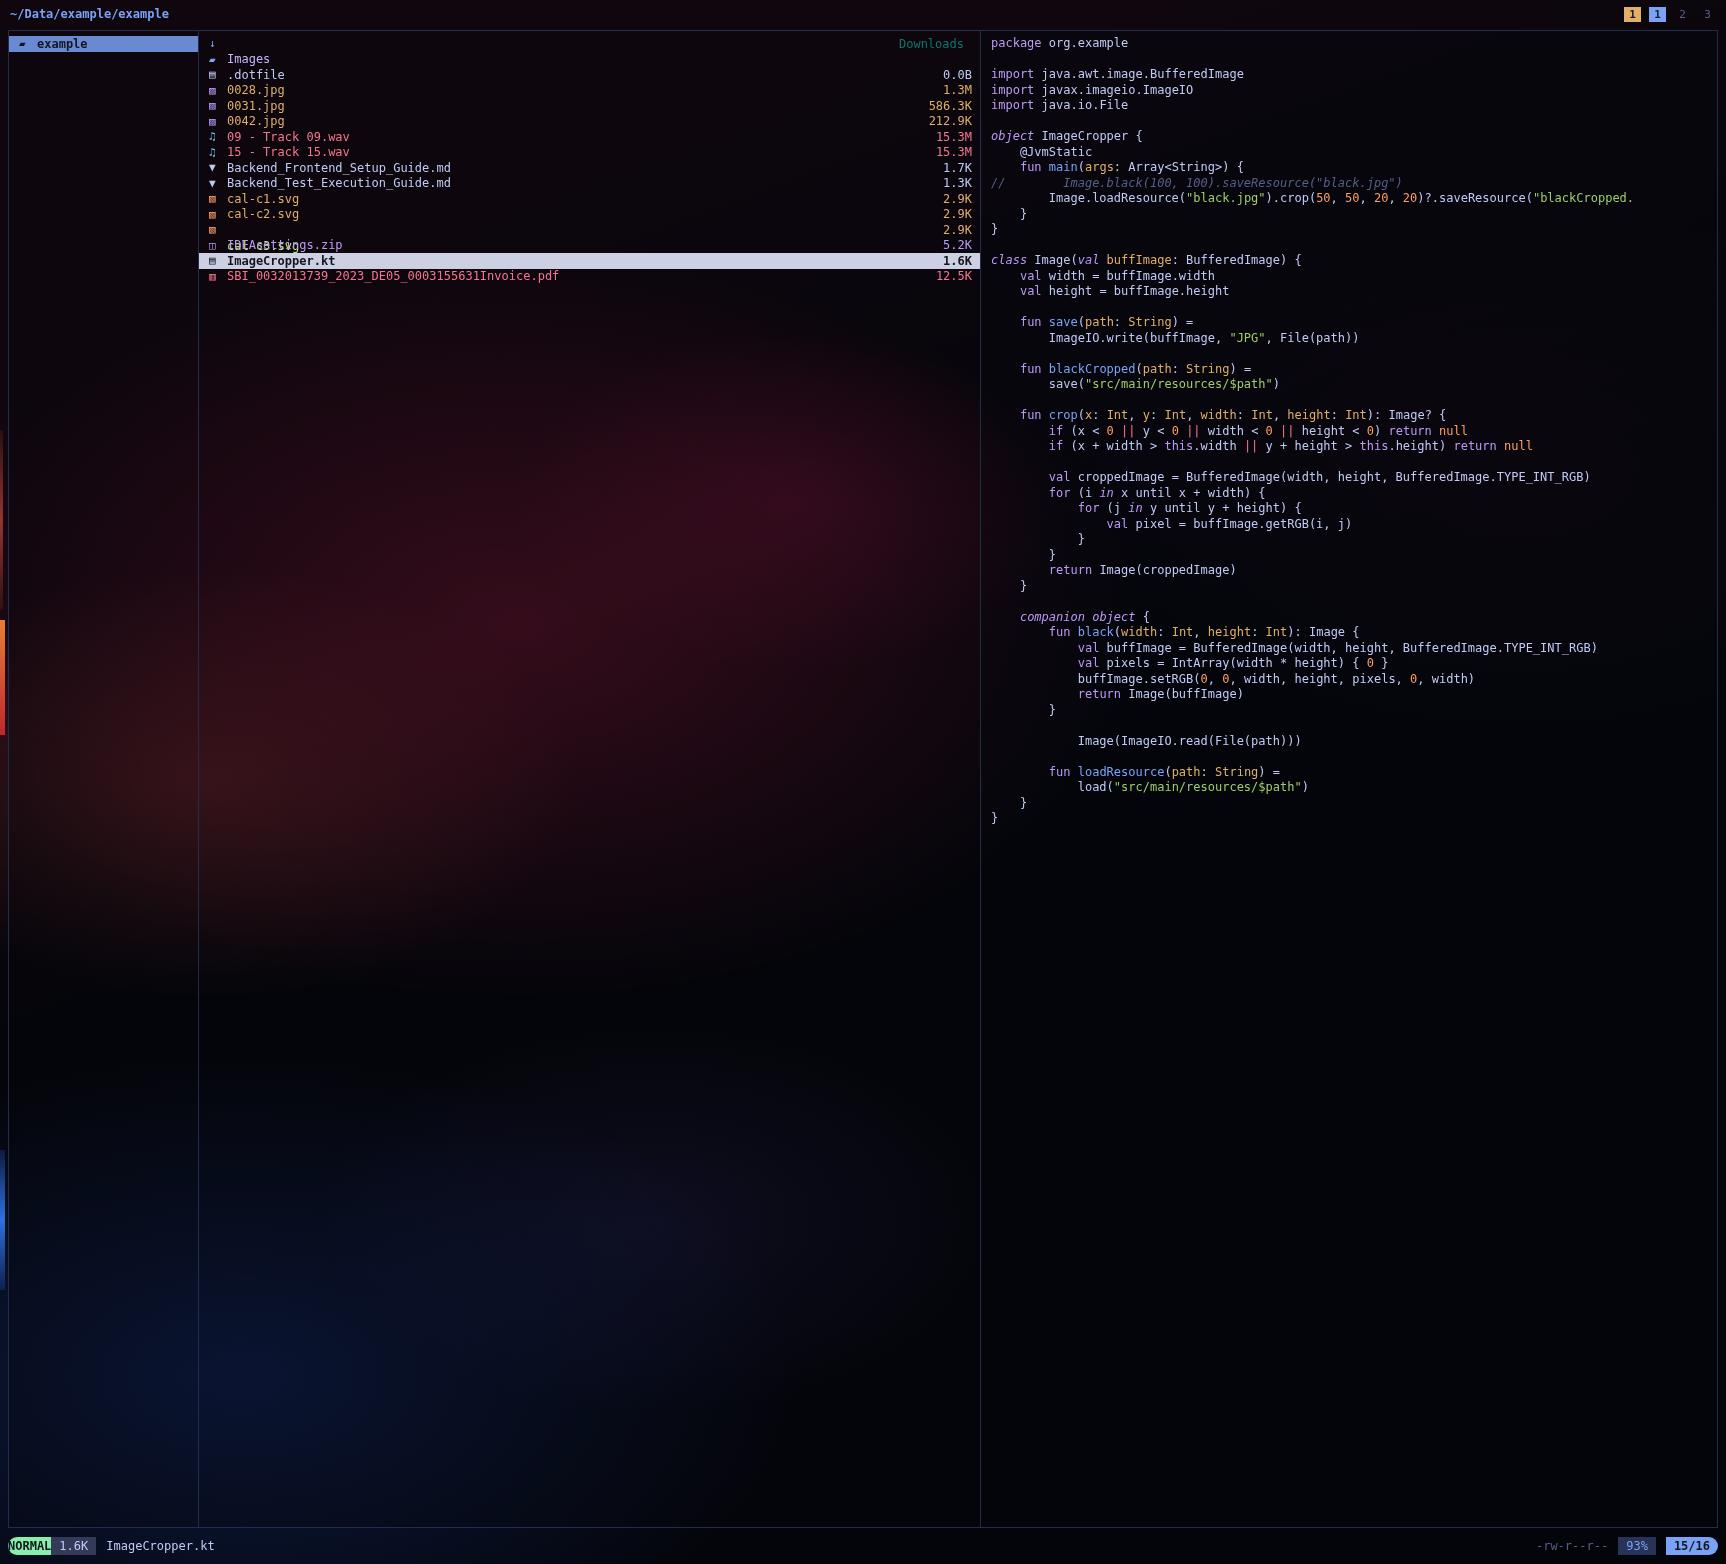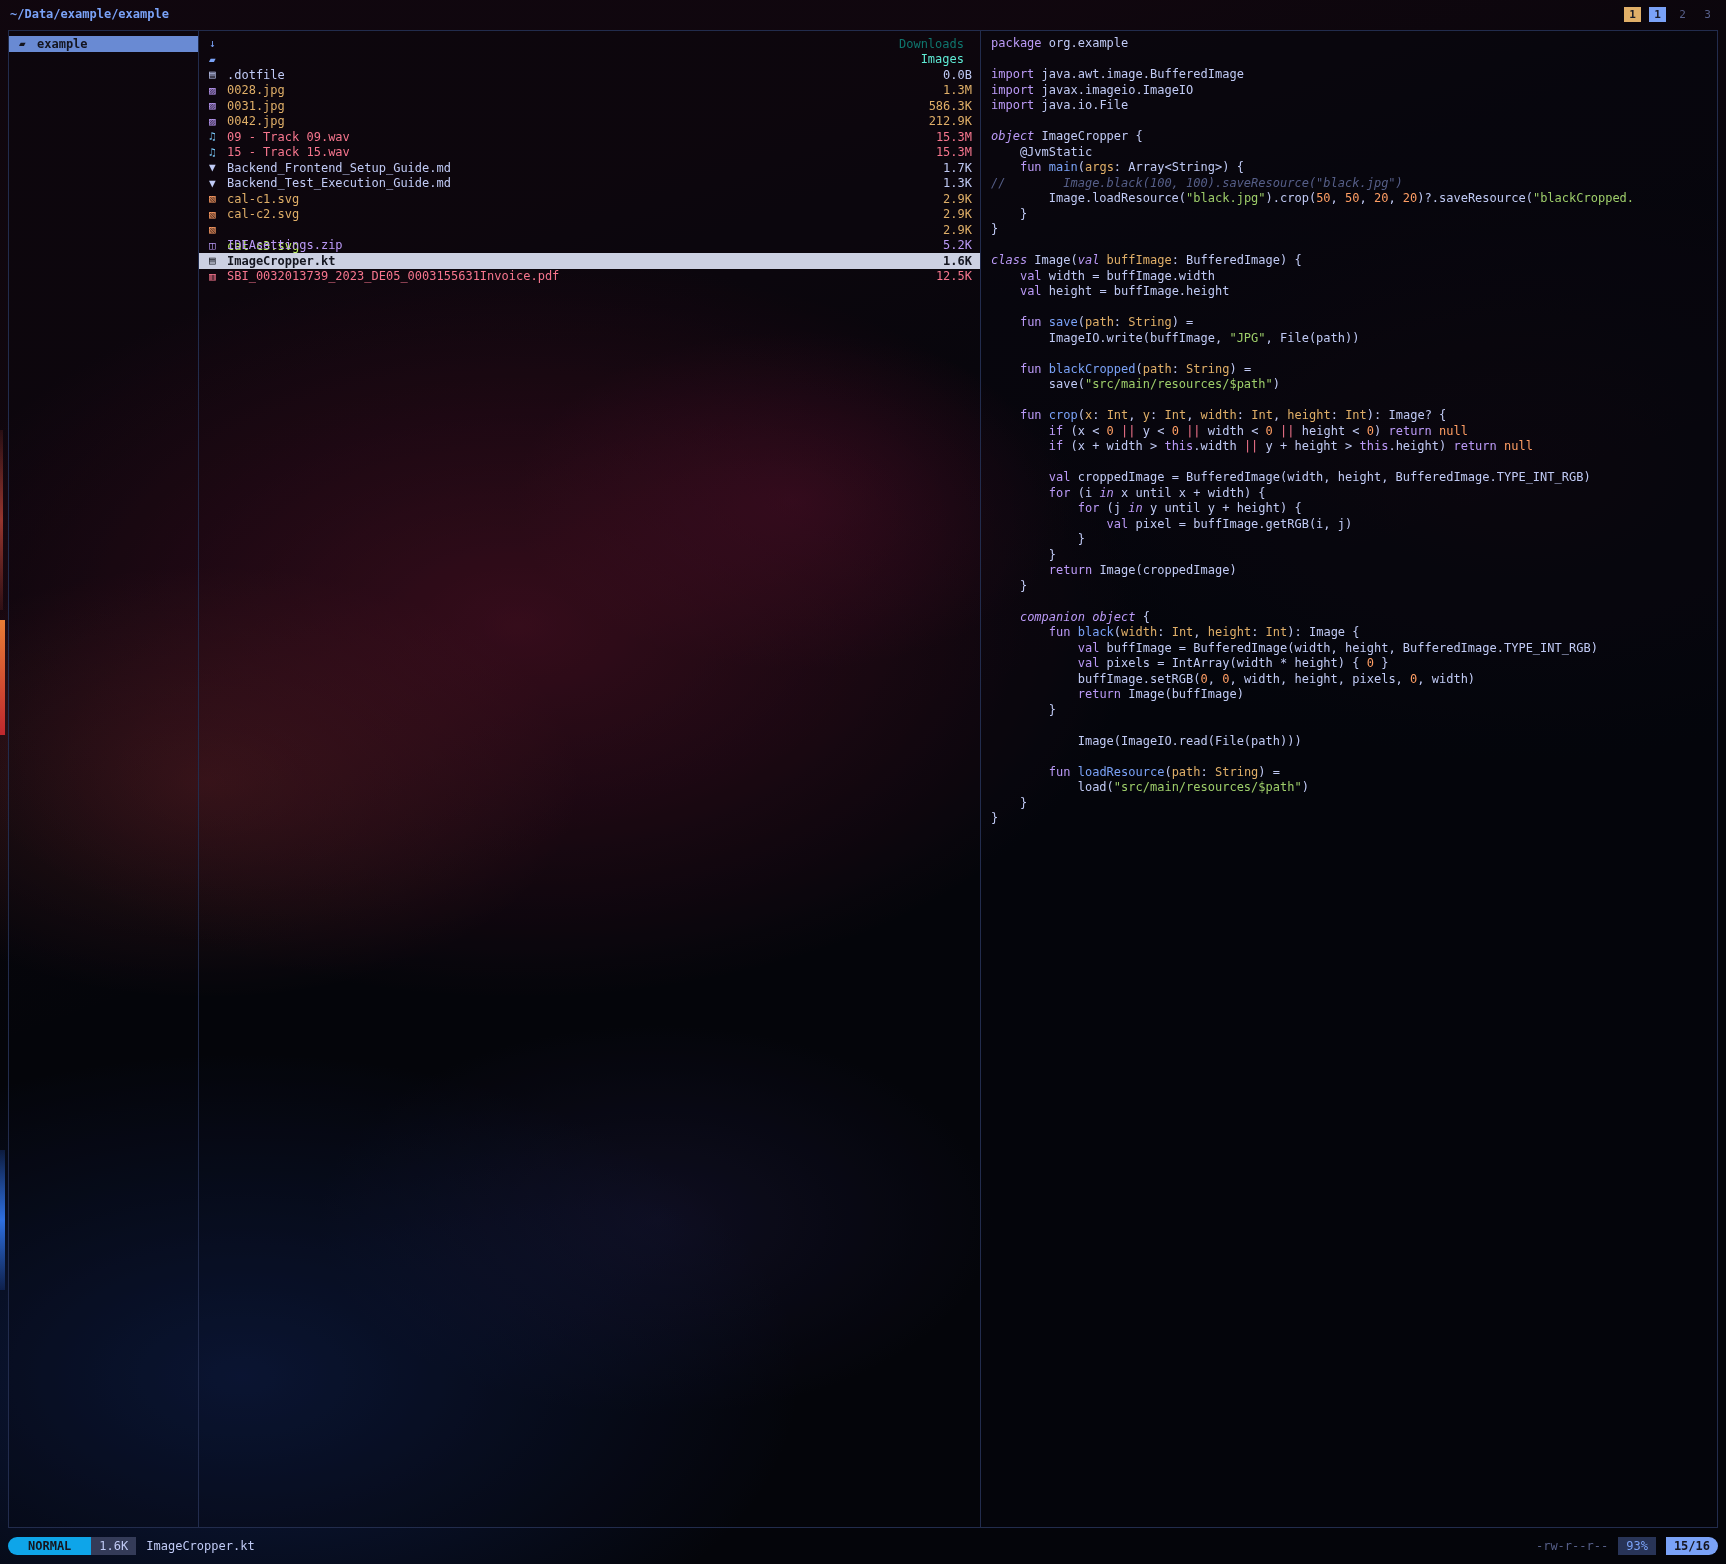--- a/index.html
+++ b/index.html
@@ -60,22 +60,22 @@
   .tok-fn { color:#7aa2f7;margin-top:14px; }
   .tok-or { color:#e0af68; }
   .tok-nu { color:#ff9e64; }
   .tok-st { color:#9ece6a; }
   .tok-op { color:#f7768e; }
   .tok-cm { color:#565f89; font-style:italic; }
 
   
   .statusbar { position:absolute; left:8px; right:8px; bottom:7px; height:22px;
     display:flex; align-items:center; font-size:12px; }
-  .badge-mode { background:#0ea5e9; color:#16161e; font-weight:bold;
-    padding:2px 20px; border-radius:10px 0 0 10px; }
+  .badge-mode { background:#86efac; color:#16161e; font-weight:bold;
+    padding:2px 0; border-radius:10px 0 0 10px; }
   .badge-size { background:#343b58; color:#c0caf5; padding:2px 8px; }
   .status-filename { margin-left:10px; color:#c0caf5; }
   .status-right { margin-left:auto; display:flex; align-items:center; gap:10px; }
   .perms { color:#565f89; }
   .badge-percent { background:#283457; color:#7aa2f7; padding:2px 8px; }
   .badge-pos { background:#7aa2f7; color:#16161e; font-weight:bold;
     padding:2px 8px; border-radius:0 10px 10px 0; }
 </style>
 </head>
 <body>
@@ -107,21 +107,21 @@
   </div>
   <div class="pane pane-files">
     <div>
         <div class="frow">
           <span class="ficon" style="color: rgb(122, 162, 247);">↓</span>
           <span class="fname" style="color: #0f766e; text-align: right;">Downloads</span>
           <span class="fsize" style="color: rgb(122, 162, 247);"></span>
         </div>
         <div class="frow">
           <span class="ficon" style="color: rgb(122, 162, 247);">▰</span>
-          <span class="fname" style="color: #5eead4; text-align: right;">Images</span>
+          <span class="fname" style="color: #c4b5fd;">Images</span>
           <span class="fsize" style="color: rgb(122, 162, 247);"></span>
         </div>
         <div class="frow">
           <span class="ficon" style="color: rgb(192, 202, 245);">▤</span>
           <span class="fname" style="color: rgb(192, 202, 245);">.dotfile</span>
           <span class="fsize" style="color: rgb(192, 202, 245);">0.0B</span>
         </div>
         <div class="frow">
           <span class="ficon" style="color: rgb(187, 154, 247);">▨</span>
           <span class="fname" style="color: rgb(224, 175, 104);">0028.jpg</span>

